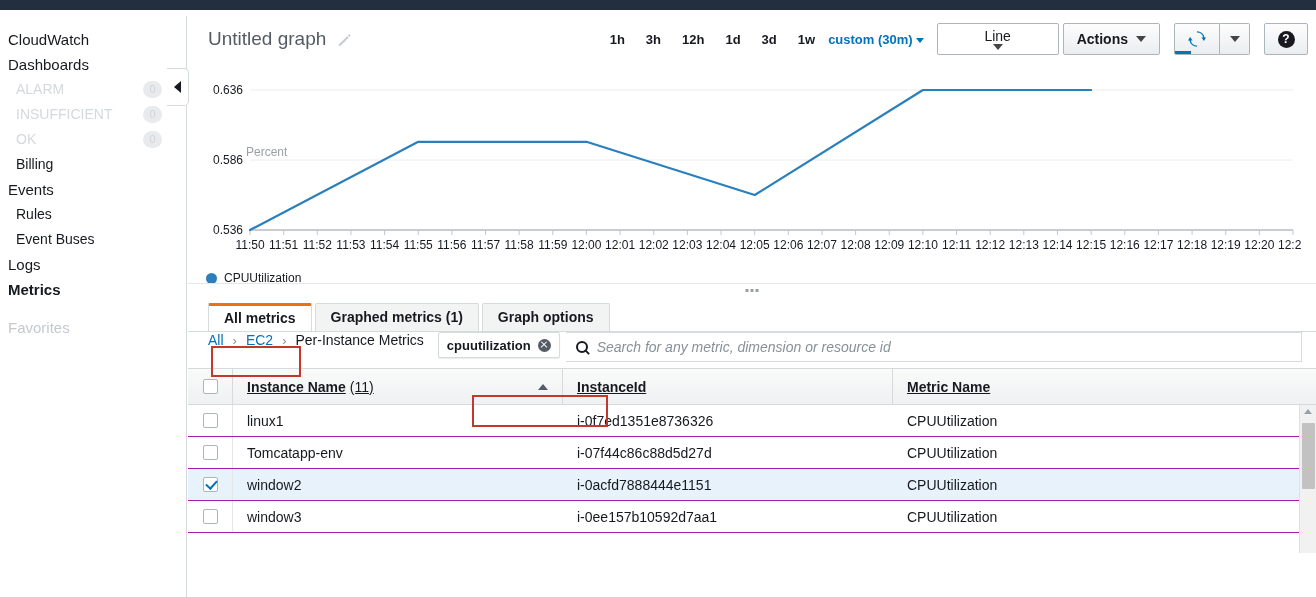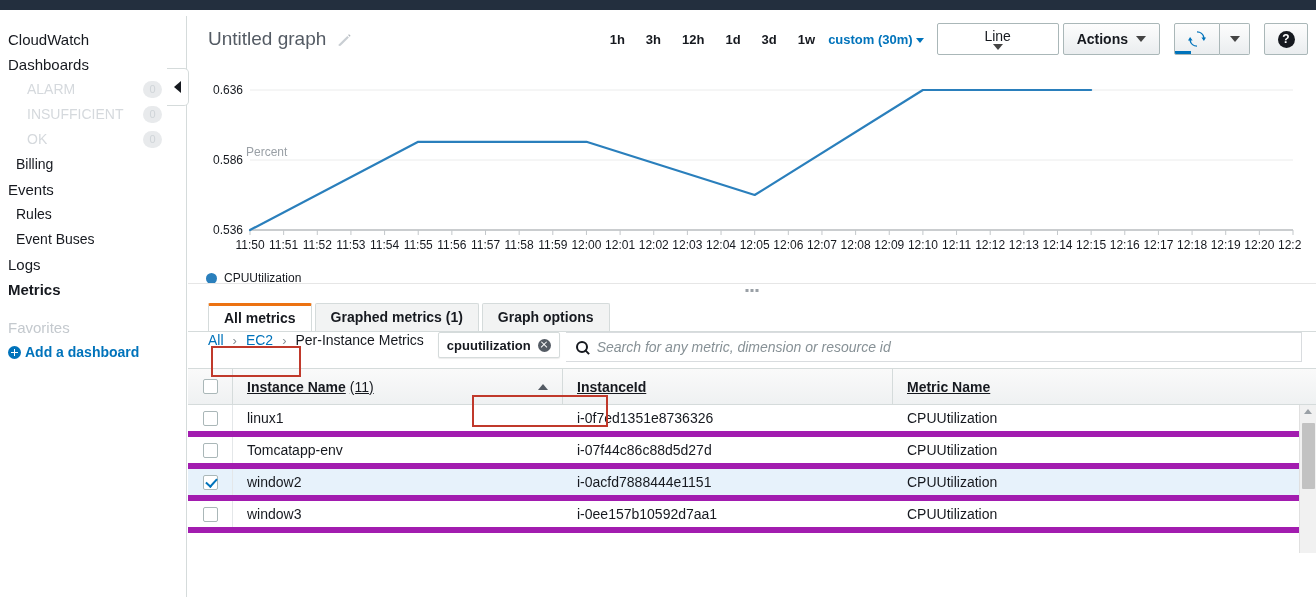--- a/index.html
+++ b/index.html
@@ -24,21 +24,21 @@
     padding-top: 11px;
   }
   .nav-item {
     height: 25px; line-height: 25px; padding-left: 8px;
     font-size: 15px; color: #16191f; white-space: nowrap; cursor: pointer;
   }
   .nav-item.sub { padding-left: 16px; font-size: 14px; }
   .nav-item.bold { font-weight: bold; }
   .nav-item.muted { color: #d5d9dd; }
   .nav-item.faded-head { color: #c4c9ce; font-size: 15px; }
-  .nav-item.status { position: relative; padding-right: 34px; margin-left: 11px; }
+  .nav-item.status { position: relative; padding-right: 34px; }
   .badge {
     position: absolute; right: 24px; top: 4px;
     min-width: 19px; height: 17px; line-height: 17px;
     border-radius: 9px; background: #e8eaec; color: #cfd4d8;
     font-size: 11px; text-align: center; padding: 0 5px;
   }
   .nav-spacer { height: 13px; }
   .add-dash {
     height: 24px; line-height: 24px; padding-left: 8px;
     font-size: 14px; font-weight: bold; color: #0073bb; cursor: pointer;
@@ -203,21 +203,21 @@
     width: 12px; height: 12px; border: 2px solid #16191f; border-radius: 50%;
     position: relative; flex: none;
   }
   .mag::after {
     content:""; position:absolute; right:-4px; bottom:-2px;
     width: 6px; height: 2px; background:#16191f; transform: rotate(45deg);
   }
 
   
   .table { position: relative; border-top: 1px solid #d5dbdb; }
-  .trow { display: flex; align-items: center; height: 32px; border-bottom: 6px solid #a21caf; }
+  .trow { display: flex; align-items: center; height: 32px; border-bottom: 1px solid #a21caf; }
   .thead {
     height: 36px; background: linear-gradient(#fafafa, #eff1f2);
     border-bottom: 1px solid #d5dbdb; font-weight: bold; font-size: 14px; color: #16191f; text-decoration: underline;
   }
   .trow.sel { background: #e7f2fb; }
   .c-check { width: 45px; display:flex; align-items:center; justify-content:center; border-right:1px solid #e4e7e9; height:100%; flex:none; }
   .thead .c-check { border-right: 1px solid #d5dbdb; }
   .c-name { width: 330px; padding-left: 14px; font-size: 14px; color: #16191f; display:flex; align-items:center; height:100%; position:relative; flex:none; }
   .thead .c-name { border-right: 1px solid #d5dbdb; }
   .c-id   { width: 330px; padding-left: 14px; font-size: 14px; color: #16191f; display:flex; align-items:center; height:100%; flex:none; }
@@ -267,24 +267,20 @@
         <div class="nav-item sub muted status"><span>OK</span><span class="badge">0</span></div>
         <div class="nav-item sub"><span>Billing</span></div>
         <div class="nav-item"><span>Events</span></div>
         <div class="nav-item sub"><span>Rules</span></div>
         <div class="nav-item sub"><span>Event Buses</span></div>
         <div class="nav-item"><span>Logs</span></div>
         <div class="nav-item bold"><span>Metrics</span></div>
       </div>
     <div class="nav-spacer"></div>
     <div class="nav-item faded-head">Favorites</div>
-    <div class="add-dash">
-      <span class="plus-ico"></span>
-      <span>Add a dashboard</span>
-    </div>
   </div>
 
   <div class="collapse-tab">
     <span class="caret"></span>
   </div>
 
   <div class="main">
 
     <div class="graph-head">
       <span class="graph-title">Untitled graph</span>

